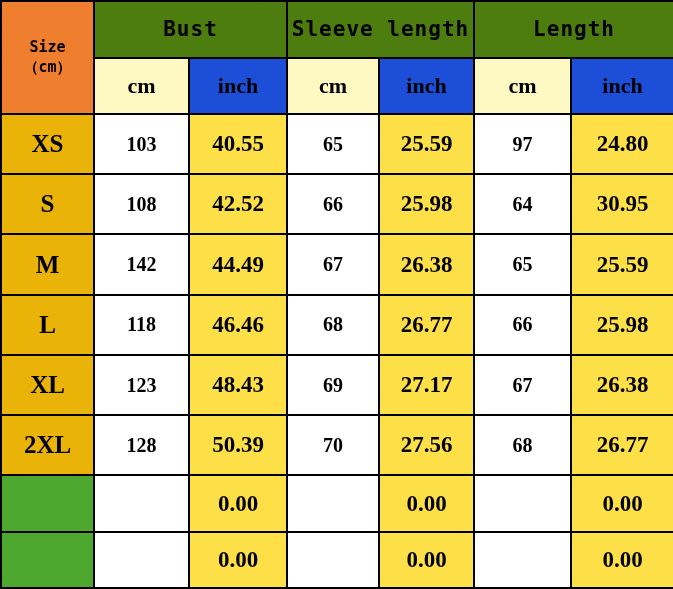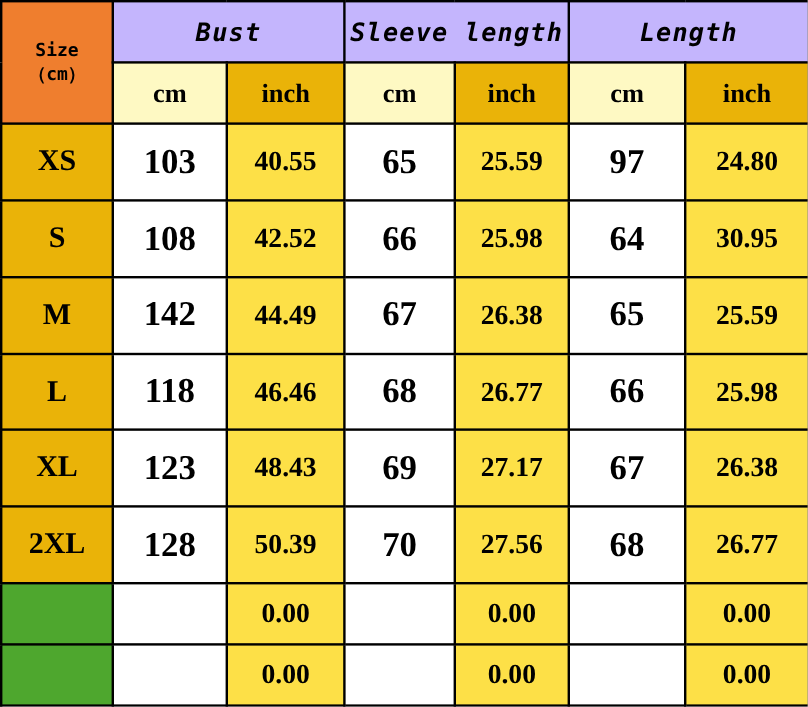--- a/index.html
+++ b/index.html
@@ -22,55 +22,54 @@
   }
   #size-table td, #size-table th {
     border: 2px solid #000;
     text-align: center;
     vertical-align: middle;
     padding: 0;
     font-weight: bold;
     color: #000;
   }
   .hdr-orange {
-    background: #c4b5fd;
+    background: #4d7c0f;
     font-family: "DejaVu Sans Mono", monospace;
     font-size: 21px;
     letter-spacing: 1px;
     font-weight: bold;
     line-height: 1.25;
-    font-style: italic;
   }
   .hdr-size {
     background: #ef7e2e;
     font-family: "DejaVu Sans Mono", monospace;
     font-size: 15px;
     font-weight: bold;
     text-align: left;
     padding-left: 6px;
     line-height: 1.35;
     margin-left: 17px;
   }
   .hdr-size .l1 { display: block; }
   .hdr-size .l2 { display: block; }
   .unit-cell {
     background: #fef9c3;
     font-size: 22px;
   }
   .unit-cell.inch {
-    background: #eab308;
+    background: #1d4ed8;
   }
   .size-label {
     background: #eab308;
     font-size: 25px;
     color: #000;
   }
   .val-cm {
     background: #ffffff;
-    font-size: 29px;
+    font-size: 20px;
   }
   .val-inch {
     background: #fde047;
     font-size: 23px;
   }
   .empty-label {
     background: #4ea72e;
   }
   col.c0 { width: 93px; }
   col.c1 { width: 95px; }

